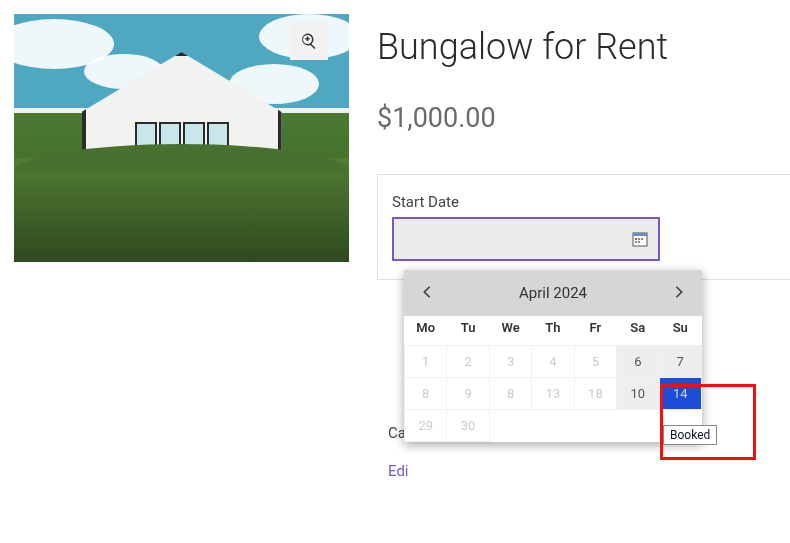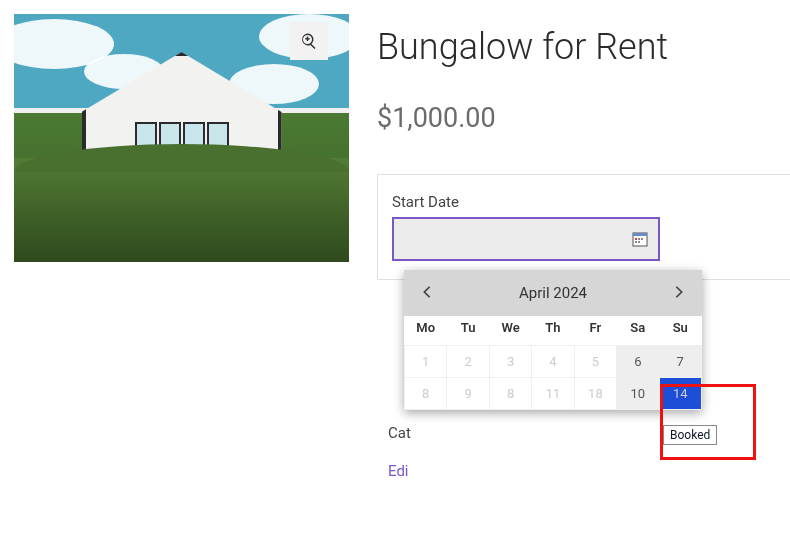--- a/index.html
+++ b/index.html
@@ -217,23 +217,32 @@
           <td>3</td>
           <td>4</td>
           <td>5</td>
           <td class="avail">6</td>
           <td class="avail">7</td>
         </tr>
         <tr>
           <td>8</td>
           <td>9</td>
           <td>8</td>
-          <td>11</td>
+          <td>13</td>
           <td>18</td>
           <td class="avail">10</td>
           <td class="booked">14</td>
         </tr>
+        <tr>
+          <td>29</td>
+          <td>30</td>
+          <td class="empty"></td>
+          <td class="empty"></td>
+          <td class="empty"></td>
+          <td class="empty"></td>
+          <td class="empty"></td>
+        </tr>
       </tbody>
   </table>
 </div>
 
 <div class="tooltip">Booked</div>
 <div class="annot"></div>
 
 </body></html>

